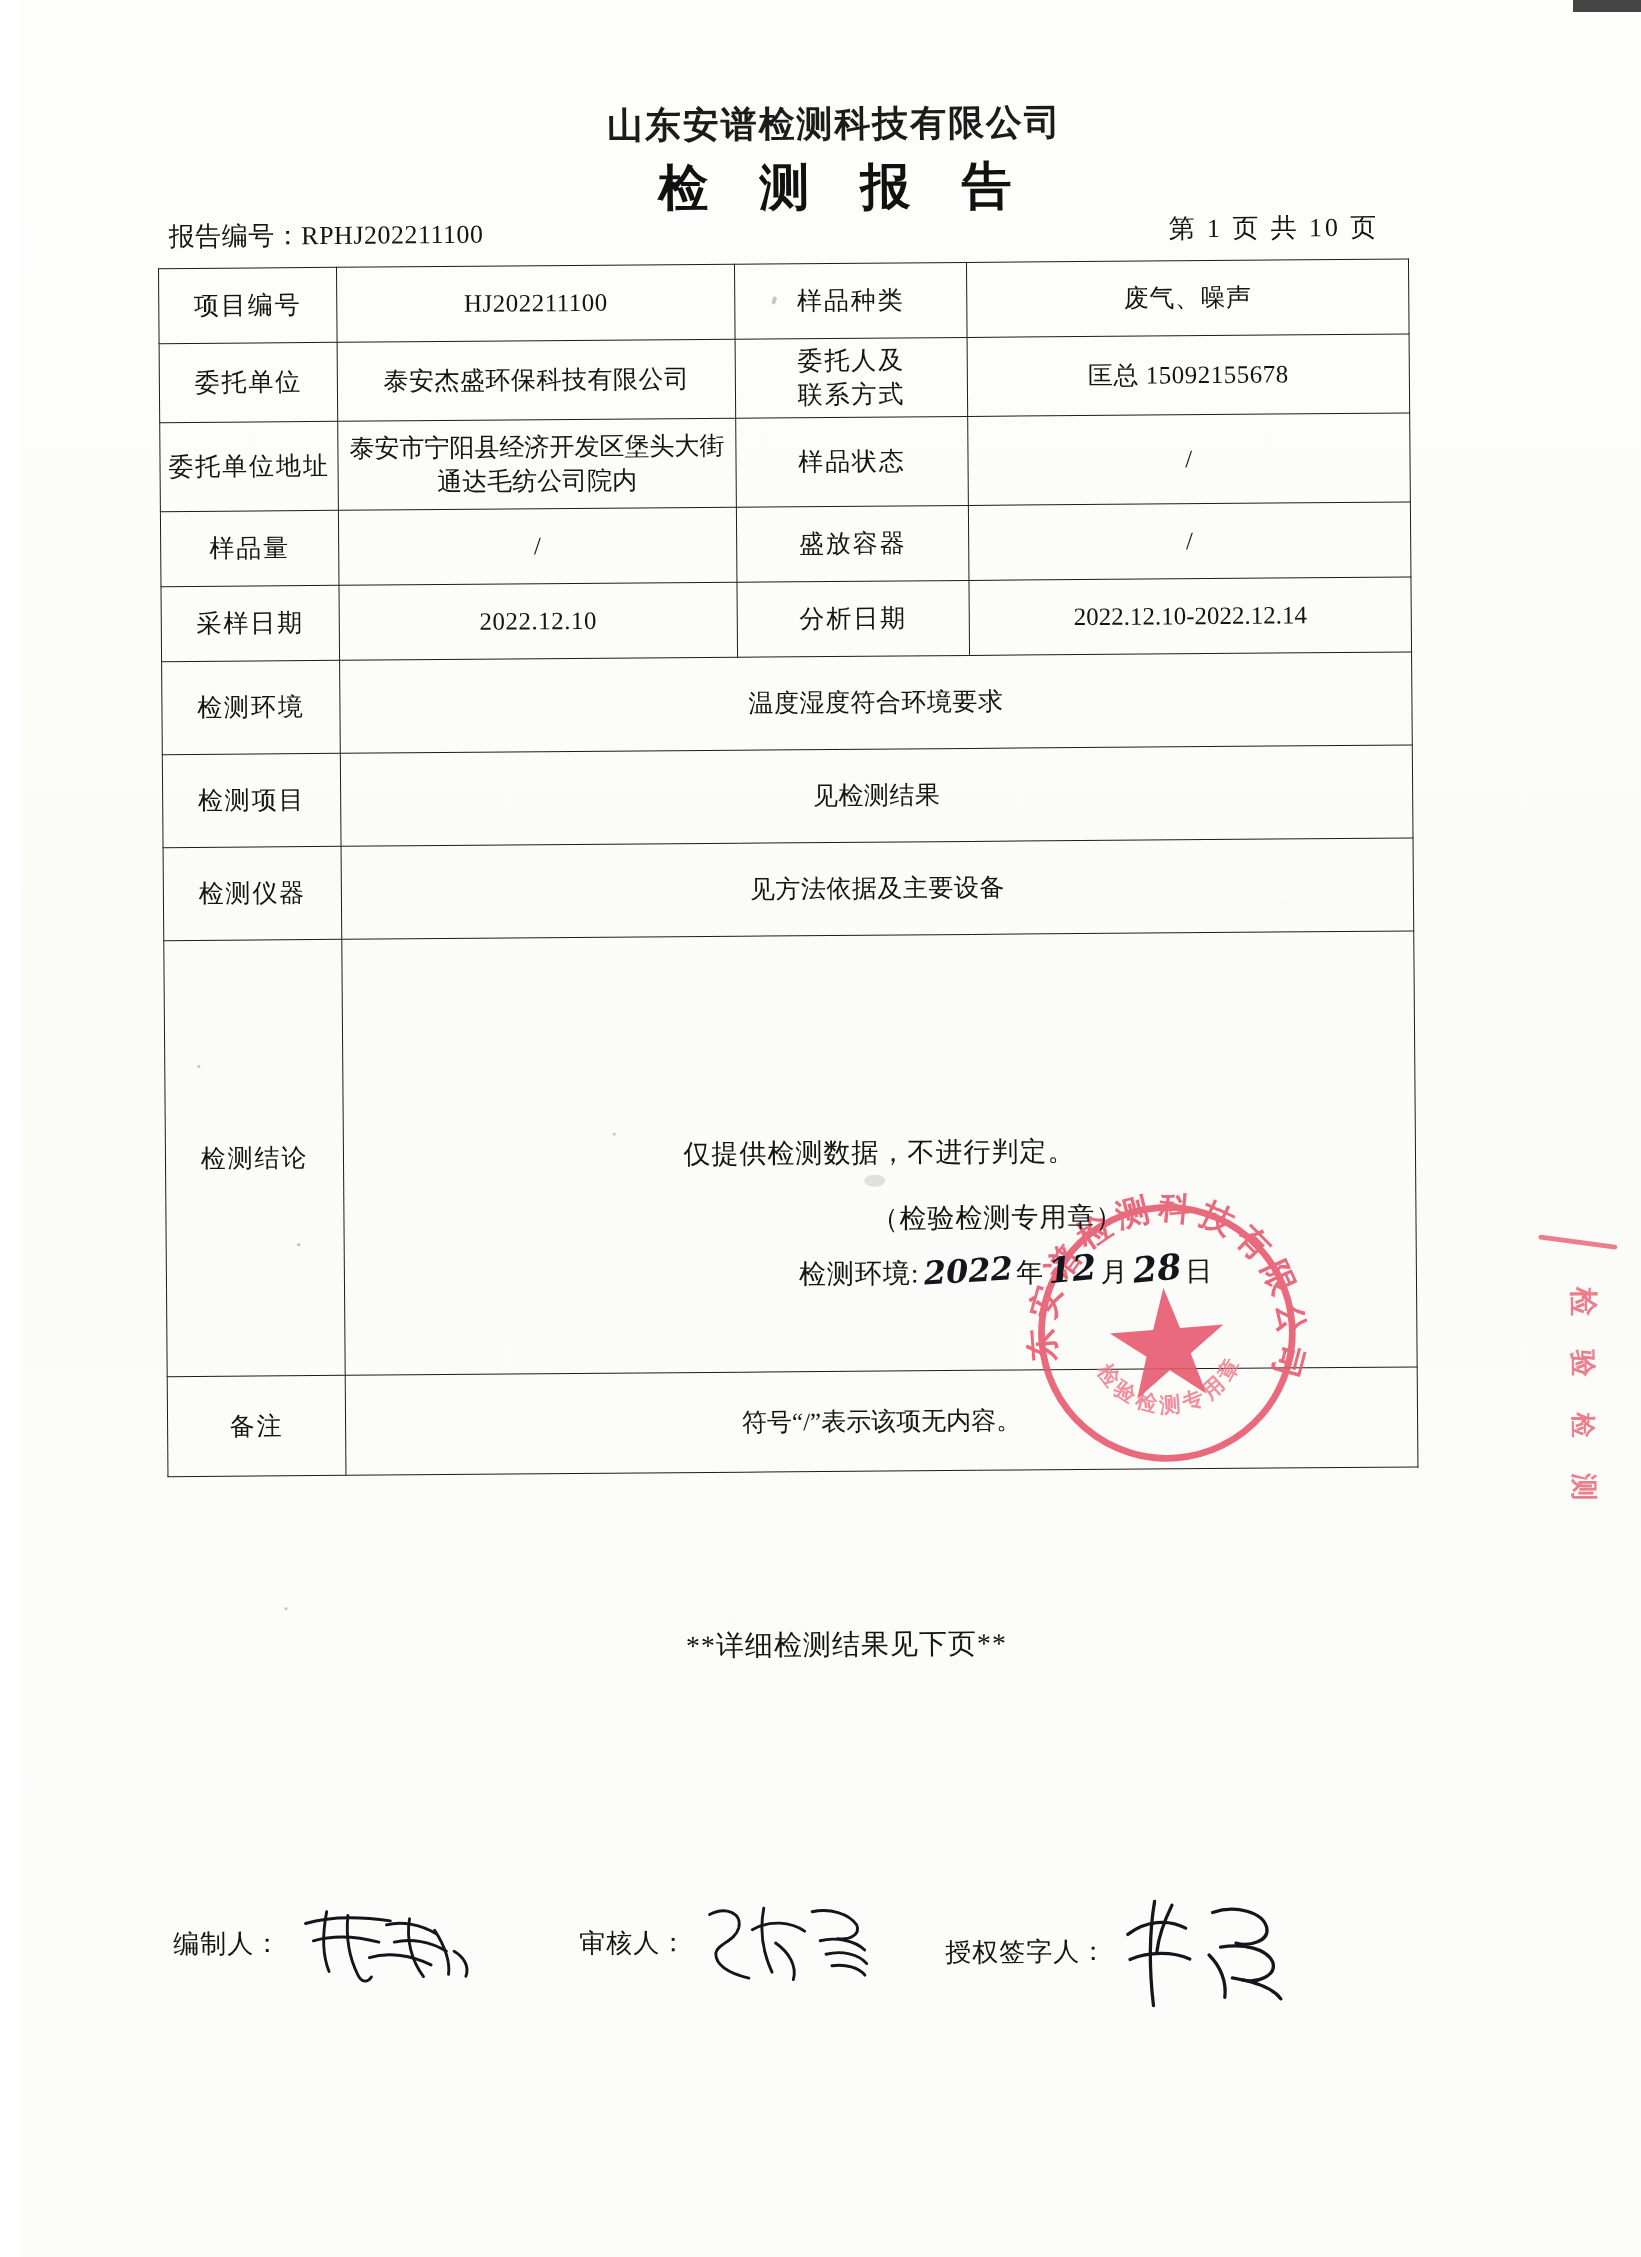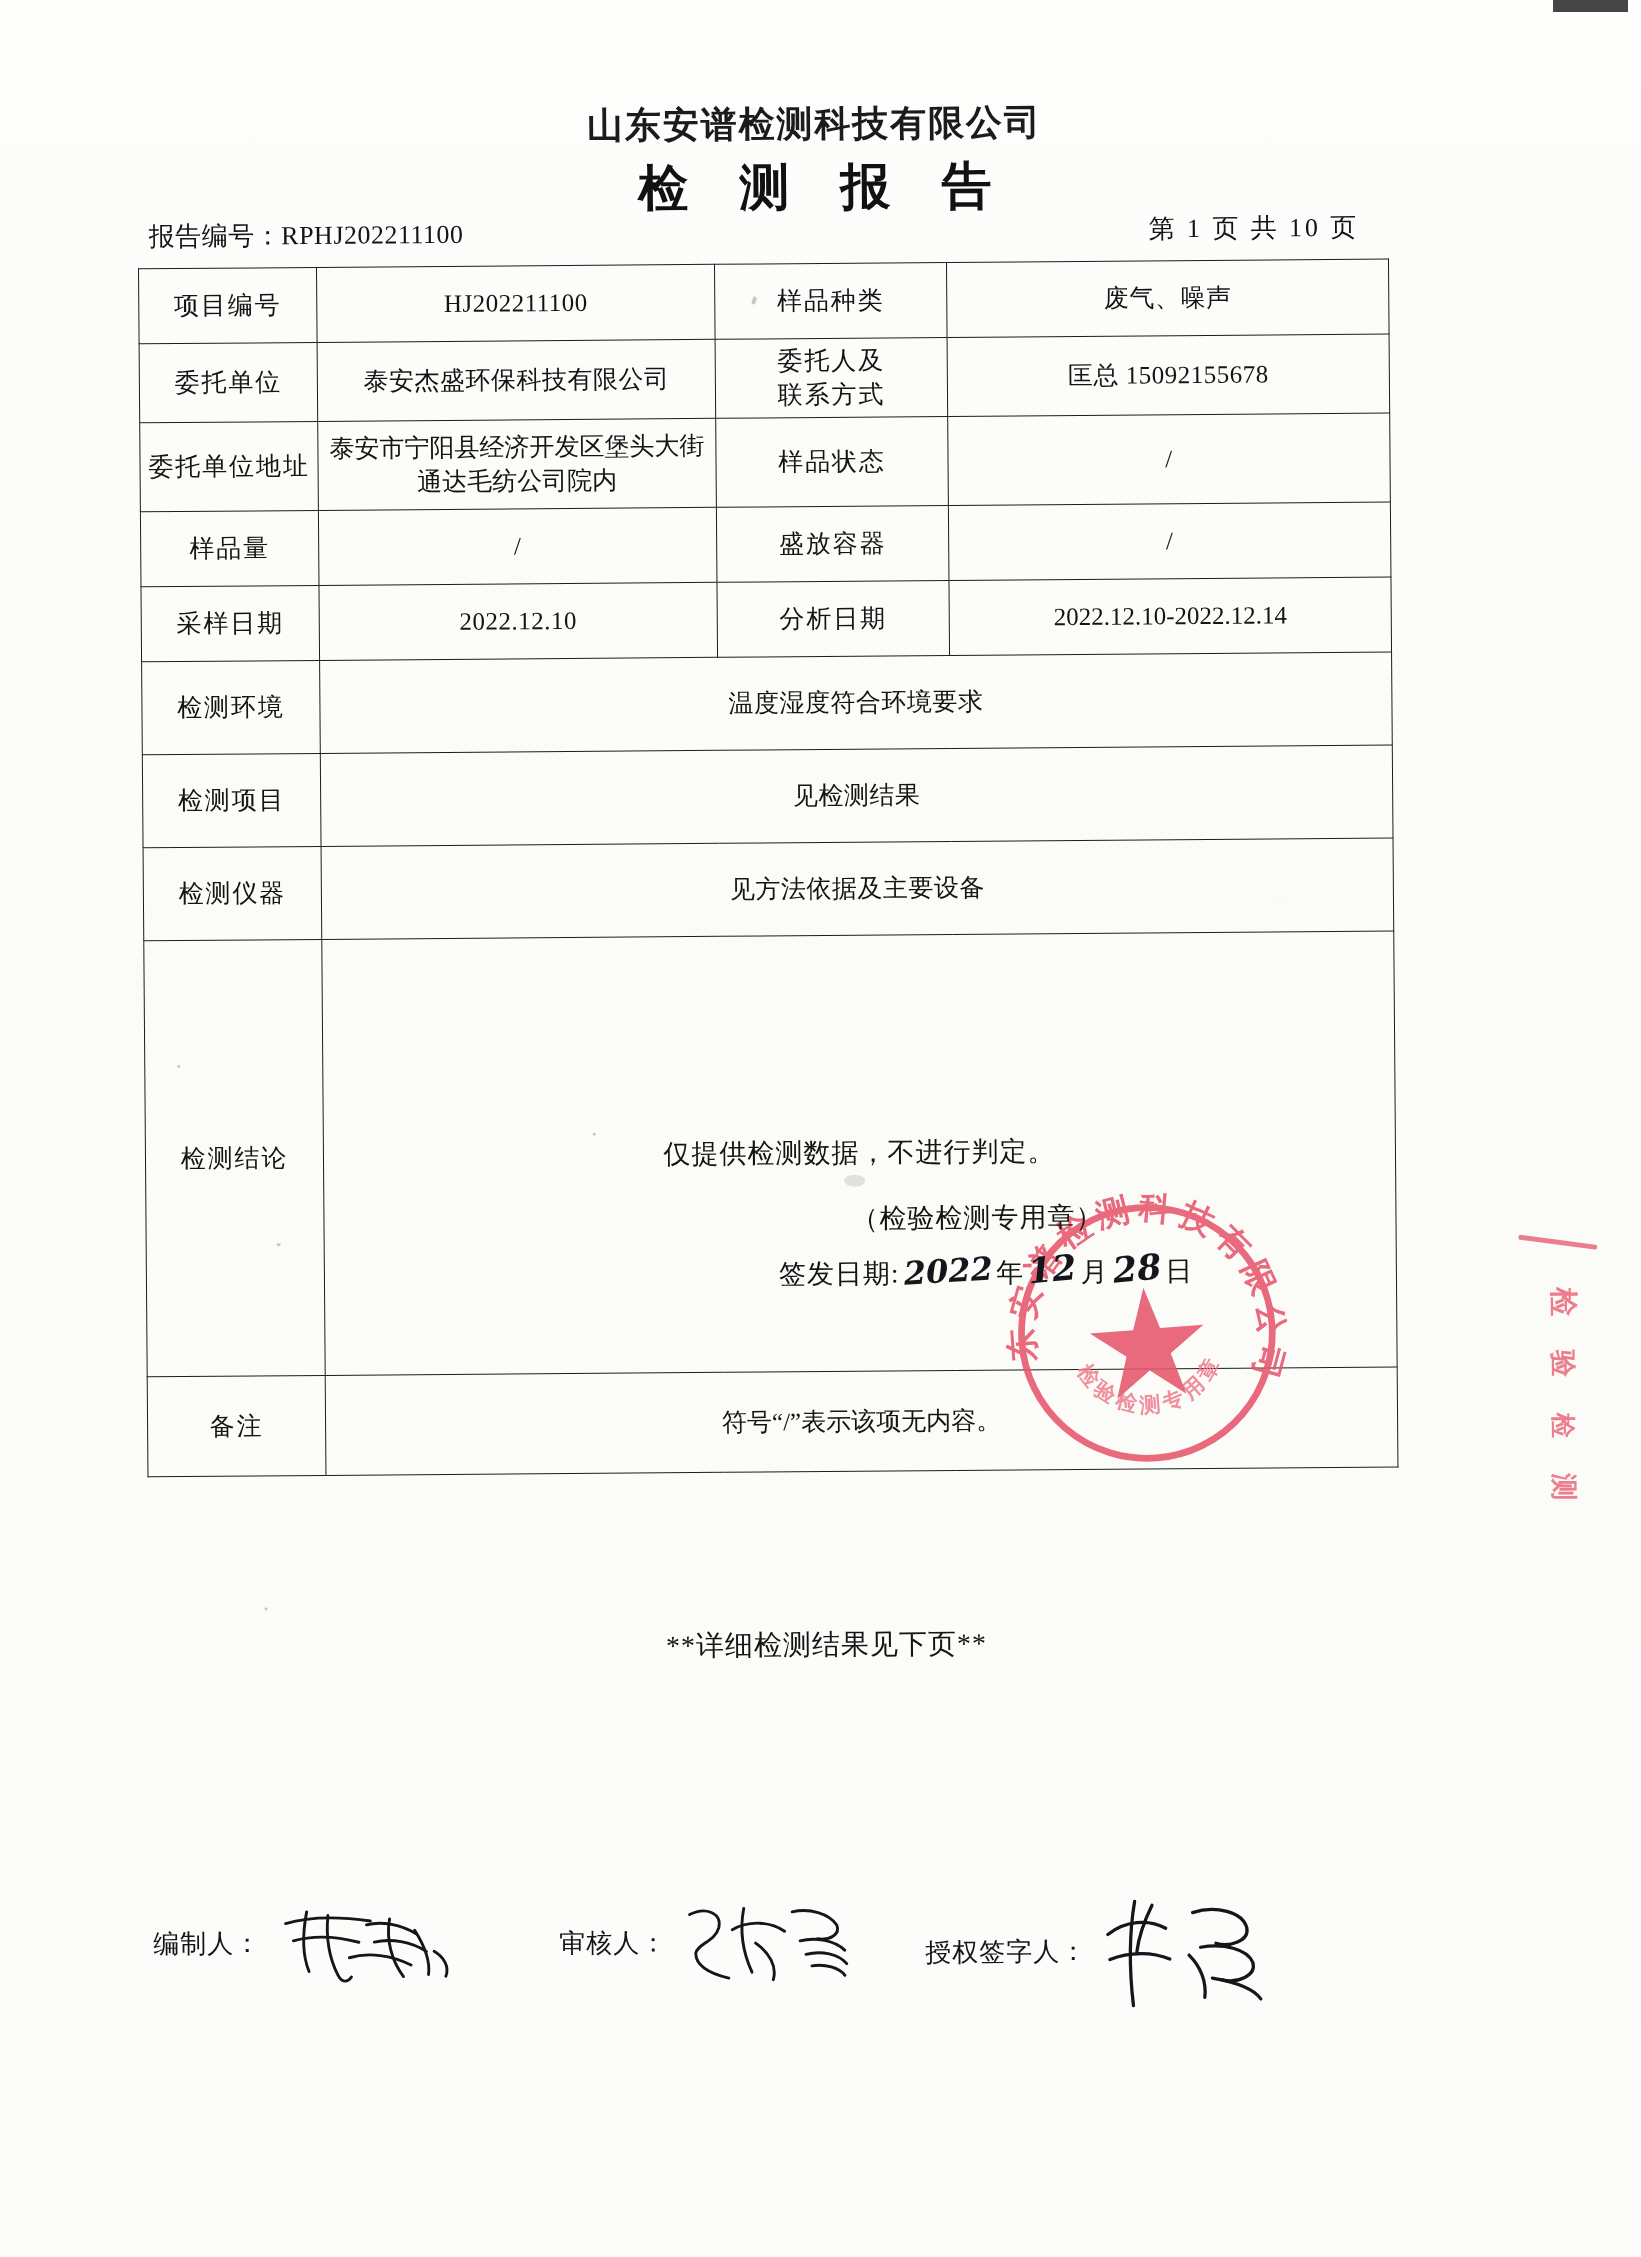--- a/index.html
+++ b/index.html
@@ -18,20 +18,21 @@
 
   
   .page {
     position: absolute;
     inset: 0;
     background:
       radial-gradient(circle at 20% 12%, rgba(0,0,0,0.016) 0 1.9px, rgba(0,0,0,0) 2.9px),
       radial-gradient(circle at 78% 40%, rgba(0,0,0,0.014) 0 1.9px, rgba(0,0,0,0) 2.9px),
       radial-gradient(circle at 44% 72%, rgba(0,0,0,0.013) 0 1.9px, rgba(0,0,0,0) 2.9px),
       linear-gradient(180deg, #fdfdfb 0%, #fbfbf8 42%, #fcfcfa 100%);
+    margin-left: 20px;
   }
 
   
   .skew {
     position: absolute;
     inset: 0;
     transform: rotate(-0.45deg);
     transform-origin: 50% 40%;
   }
 
@@ -314,21 +315,21 @@
         </tr>
 
         <tr class="r-concl">
           <td class="concl-label">检测结论</td>
           <td class="concl-body" colspan="3">
             <div class="concl-text">仅提供检测数据，不进行判定。</div>
 
             <div class="seal-caption">（检验检测专用章）</div>
 
             <div class="issue-date">
-              <span>签发日期:</span><span class="hand">2022</span><span>年</span><span class="hand big">12</span><span>月</span><span class="hand big">28</span><span>日</span>
+              <span>检测环境:</span><span class="hand">2022</span><span>年</span><span class="hand big">12</span><span>月</span><span class="hand big">28</span><span>日</span>
             </div>
           </td>
         </tr>
 
         <tr class="r-remark">
           <td class="lbl">备注</td>
           <td class="remark-body" colspan="3">符号“/”表示该项无内容。</td>
         </tr>
       </tbody>
     </table>

